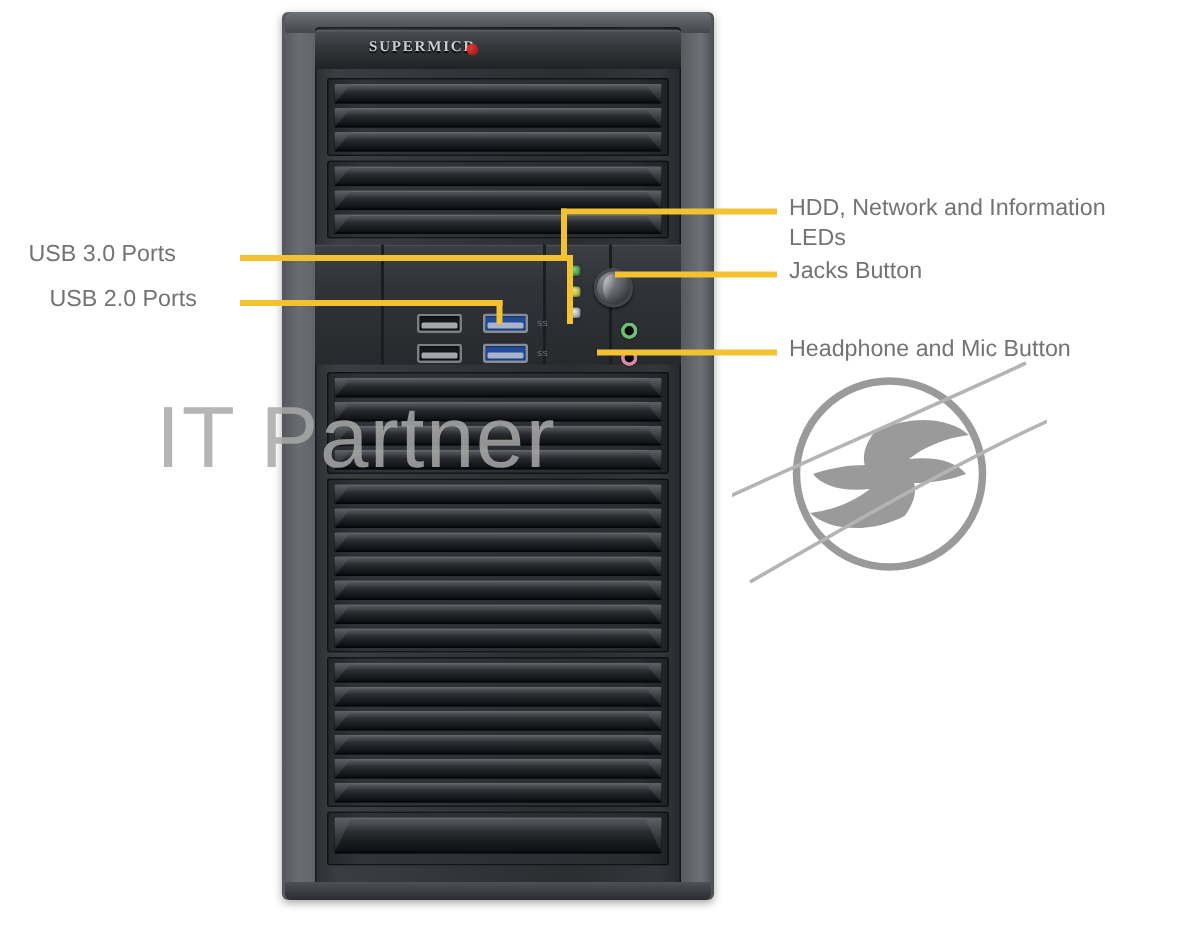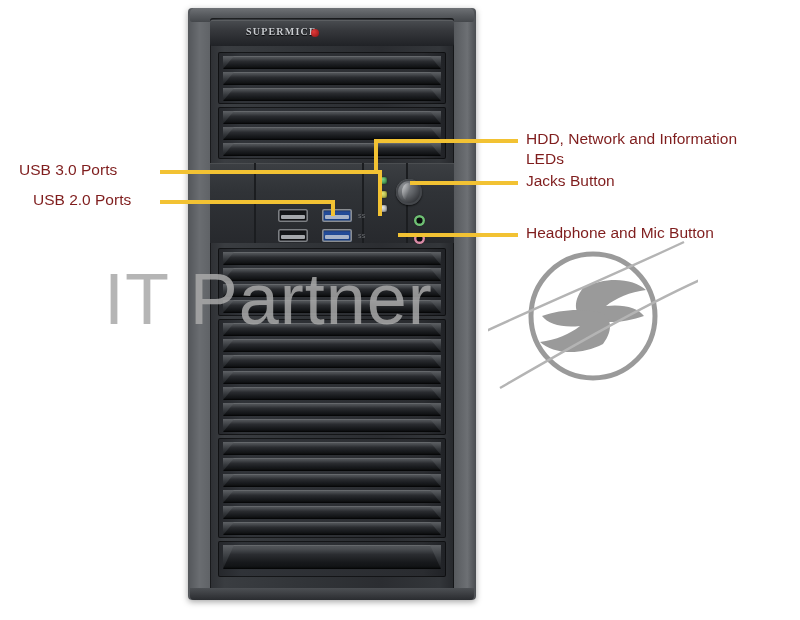--- a/index.html
+++ b/index.html
@@ -4,21 +4,21 @@
 <style>
   html,body{margin:0;padding:0;background:#ffffff;}
   body{
     width:800px;height:620px;position:relative;overflow:hidden;
     font-family:"Liberation Sans", sans-serif;background:#fff;
   }
 
   
   #watermark-text{
     position:absolute;left:104px;top:258px;
-    font-size:72px;letter-spacing:1px;color:#a9a9a9;
+    font-size:58px;letter-spacing:1px;color:#a9a9a9;
     font-family:"Liberation Sans", sans-serif;font-weight:300;
     white-space:nowrap;z-index:6;pointer-events:none;opacity:.85;
   }
   #watermark-logo{position:absolute;left:488px;top:236px;width:210px;height:160px;z-index:6;pointer-events:none;}
 
   
   #tower{position:absolute;left:188px;top:8px;width:288px;height:592px;z-index:2;}
 
   .case-body{
     position:absolute;inset:0;border-radius:4px;
@@ -98,21 +98,21 @@
   .jack{position:absolute;width:11px;height:11px;border-radius:50%;
     background:radial-gradient(circle at 50% 50%,#0a0b0d 0 34%,#0a0b0d 34%);}
   .jack.green{box-shadow:inset 0 0 0 2.4px #6fbf74, 0 0 1px rgba(0,0,0,.8);}
   .jack.pink{box-shadow:inset 0 0 0 2.4px #d98ba6, 0 0 1px rgba(0,0,0,.8);}
 
   
   .case-foot{position:absolute;left:2px;right:2px;bottom:0;height:12px;border-radius:0 0 4px 4px;
     background:linear-gradient(180deg,#4d5054,#3a3c40 55%,#2a2c30);}
 
   
-  .callout{position:absolute;font-size:15.5px;color:#7f1d1d;white-space:nowrap;z-index:8;}
+  .callout{position:absolute;font-size:15.5px;color:#737373;white-space:nowrap;z-index:8;}
   .lead{position:absolute;background:#f2c233;z-index:7;}
   .lead.h{height:4px;}
   .lead.v{width:4px;}
 </style>
 </head>
 <body>
 
 <div id="watermark-text">IT Partner</div>
 
 <div id="watermark-logo">

